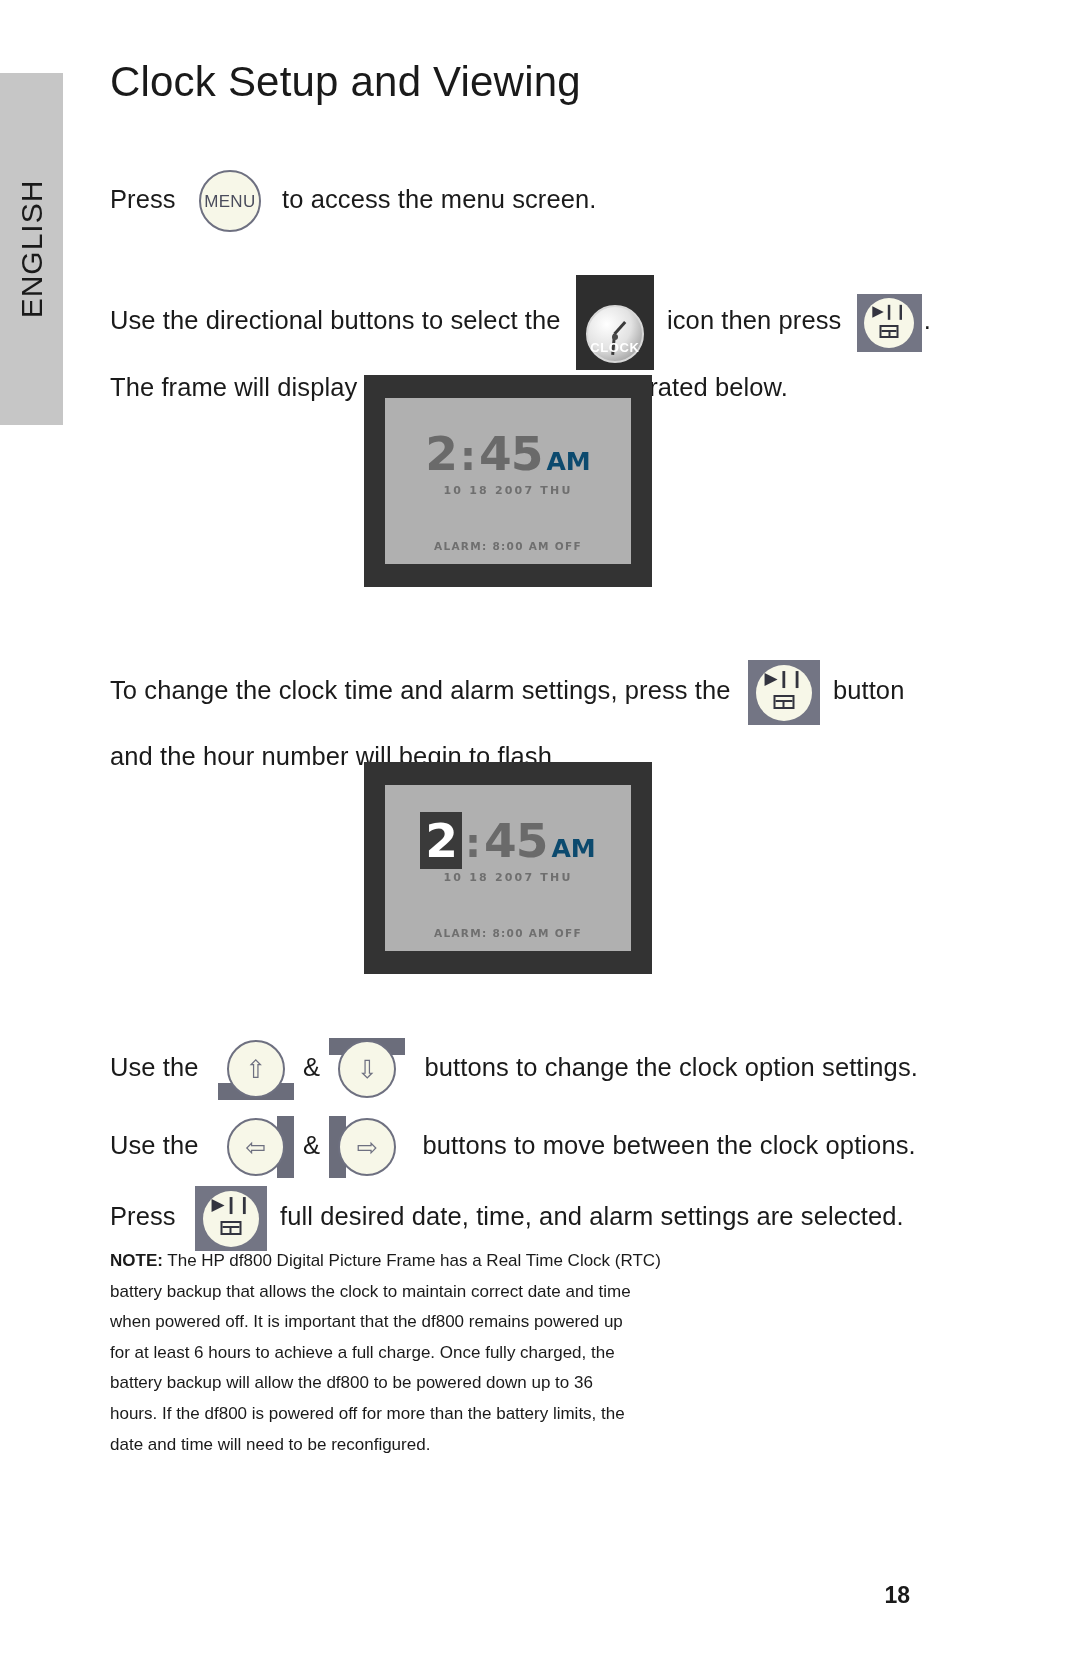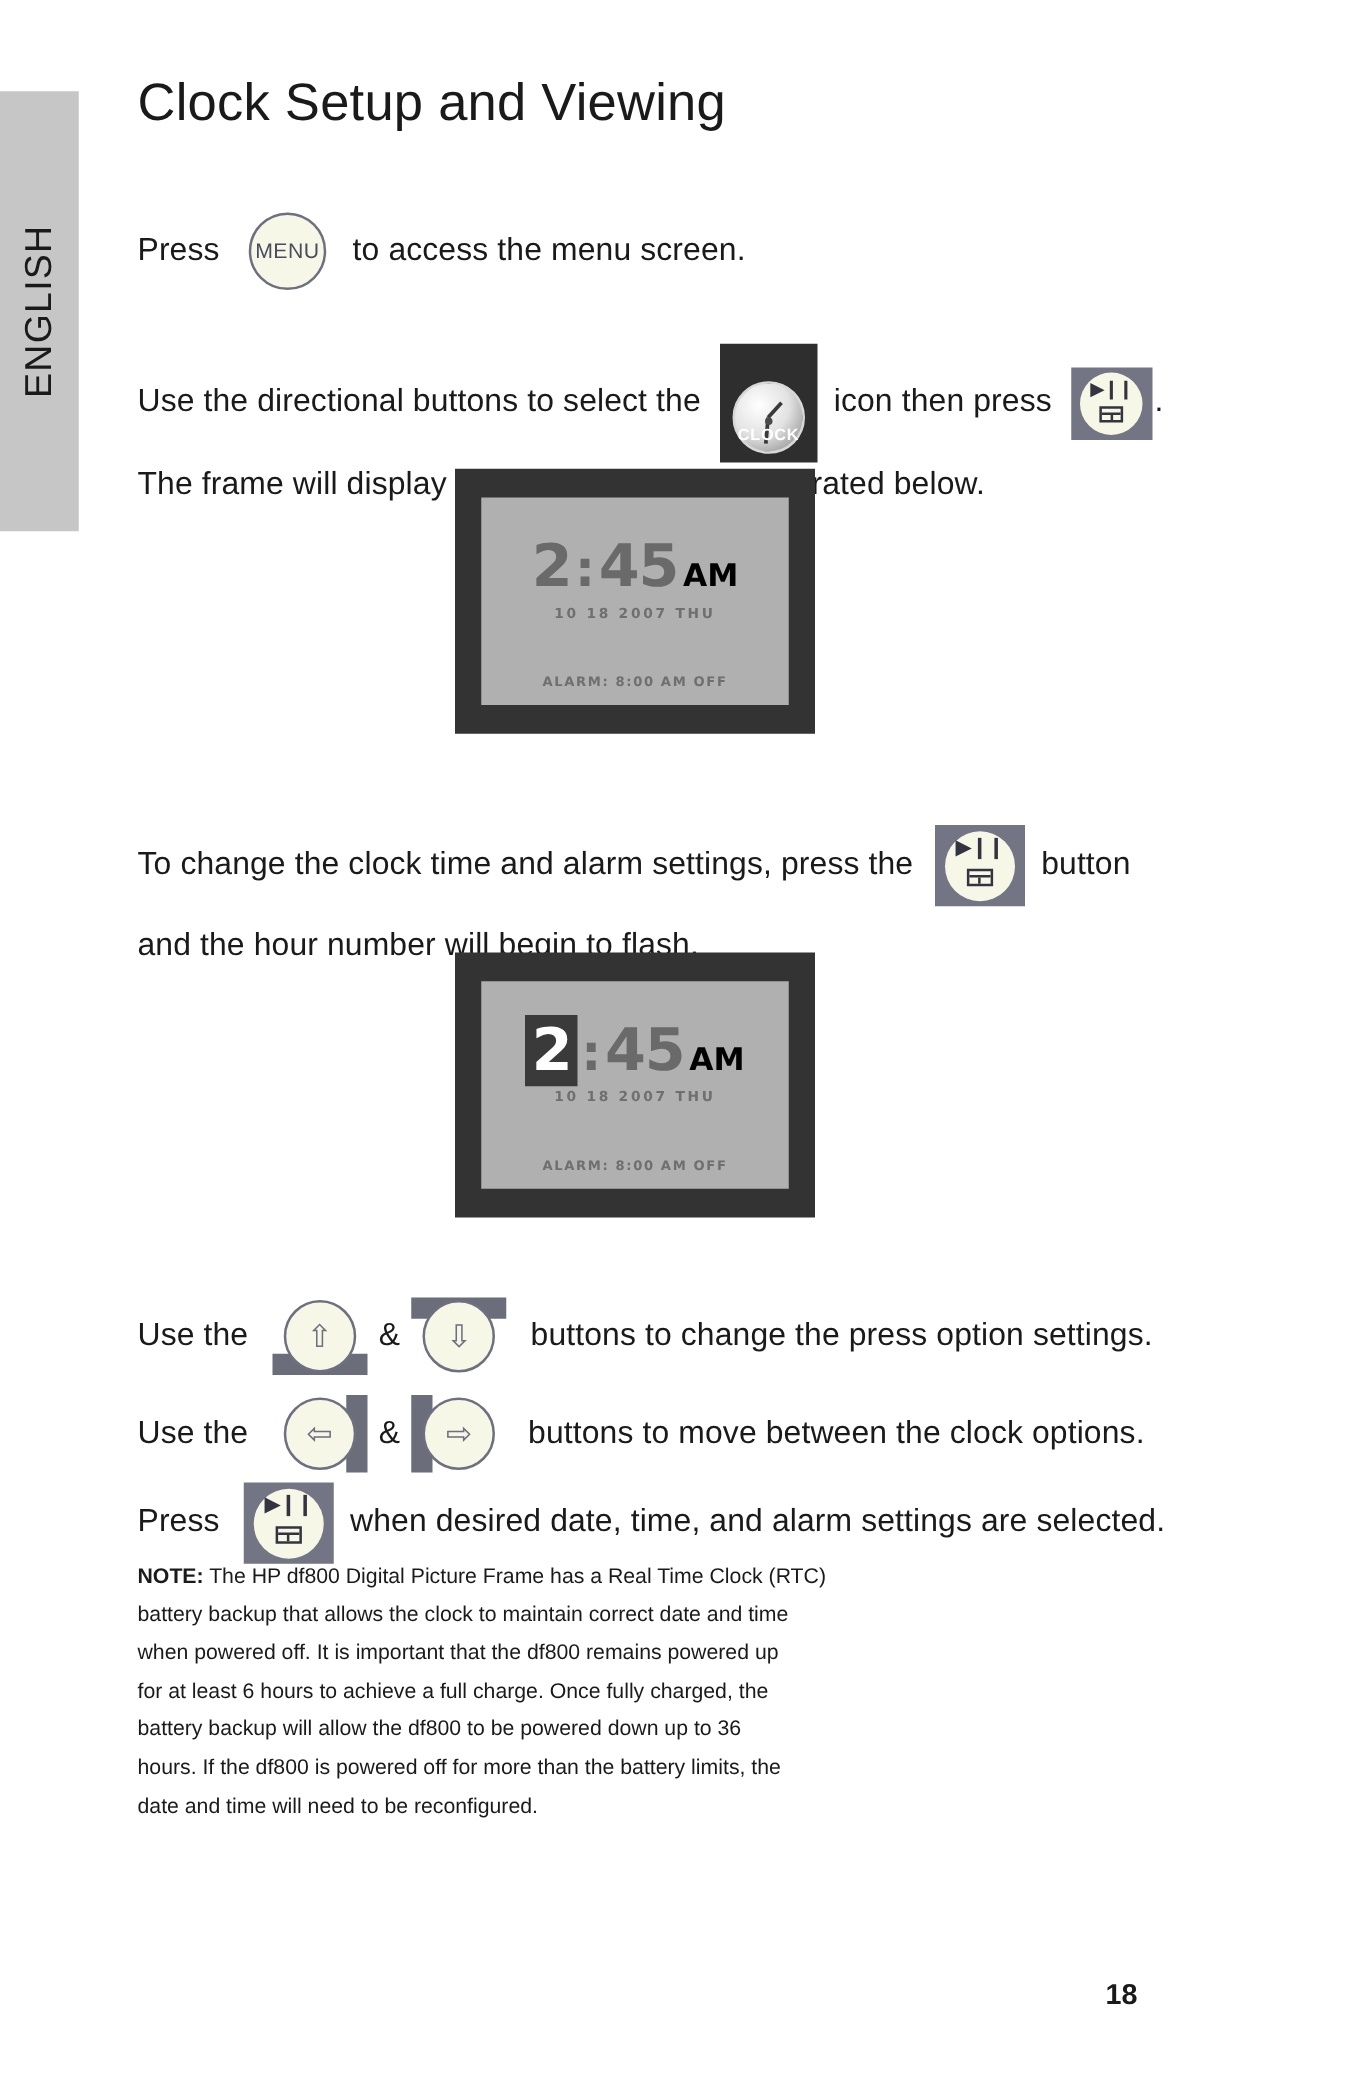--- a/index.html
+++ b/index.html
@@ -237,21 +237,21 @@
   .frame .colon{
     font-size:40px;
     font-weight:bold;
     color:#6a6a6a;
     font-family:"DejaVu Sans", sans-serif;
     padding:0 3px;
   }
   .frame .ampm{
     font-size:25px;
     font-weight:bold;
-    color:#000000;
+    color:#0c4a6e;
     letter-spacing:0px;
     margin-left:4px;
     font-family:"DejaVu Sans", sans-serif;
   }
   .frame .date-row{
     position:absolute;
     left:0;right:0; top:86px;
     text-align:center;
     font-size:11px;
     font-weight:bold;
@@ -372,21 +372,21 @@
         <span class="wing"></span>
         <span class="disc"></span>
         <span class="arrow">⇧</span>
       </span>
       <span>&amp;</span>
       <span class="btn-dir down" style="margin:0 12px 0 2px;">
         <span class="wing"></span>
         <span class="disc"></span>
         <span class="arrow">⇩</span>
       </span>
-      <span>buttons to change the press option settings.</span>
+      <span>buttons to change the clock option settings.</span>
     </span>
   </div>
 
   <div class="para body-text" style="top:1116px;">
     <span class="line">
       <span>Use the</span>
       <span class="btn-dir left" style="margin:0 2px 0 12px;">
         <span class="wing"></span>
         <span class="disc"></span>
         <span class="arrow">⇦</span>
@@ -402,21 +402,21 @@
   </div>
 
   <div class="para body-text" style="top:1186px;">
     <span class="line">
       <span>Press</span>
       <span class="btn-play big" style="margin:0 6px 0 12px;">
         <span class="circ"></span>
         <span class="glyph-top">▶❙❙</span>
         <span class="glyph-bot"></span>
       </span>
-      <span>when desired date, time, and alarm settings are selected.</span>
+      <span>full desired date, time, and alarm settings are selected.</span>
     </span>
   </div>
 
   <div class="note-block">
     <div class="line"><b>NOTE:</b><span> The HP df800 Digital Picture Frame has a Real Time Clock (RTC)</span></div>
     <div class="line">battery backup that allows the clock to maintain correct date and time</div>
     <div class="line">when powered off.  It is important that the df800 remains powered up</div>
     <div class="line">for at least 6 hours to achieve a full charge.  Once fully charged, the</div>
     <div class="line">battery backup will allow the df800 to be powered down up to 36</div>
     <div class="line">hours.  If the df800 is powered off for more than the battery limits, the</div>

